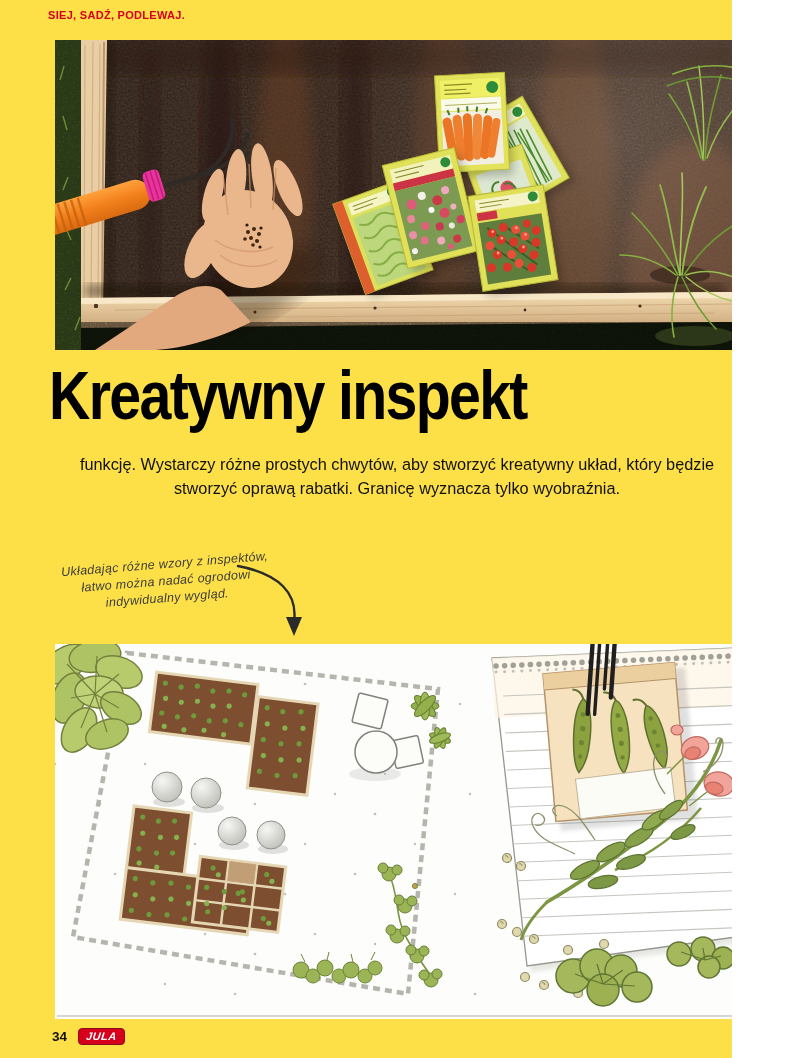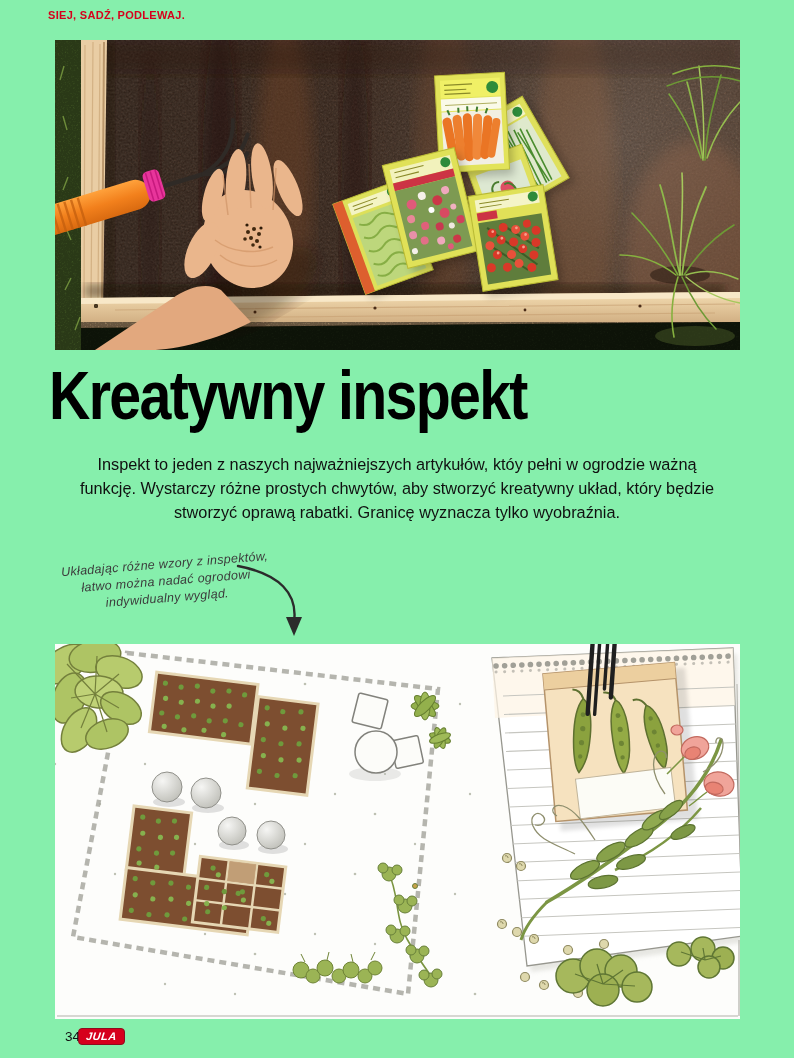--- a/index.html
+++ b/index.html
@@ -1,32 +1,32 @@
 <!DOCTYPE html>
 <html lang="pl" style="--accent_red: #d6001c; --soil_brown: #4a2b1a; --wood_tan: #ecd2a6; --grass_green: #4e6a2b; --packet_yellow: #e0e158; --tool_orange: #f2801c; --tool_pink: #e8359b; --illustration_green: #a6b85c; --bed_brown: #7d4e30; --flower_pink: #f0a49a; --paper_cream: #f6e2bf;"><head>
 <meta charset="utf-8">
 <style>
   html,body{margin:0;padding:0;background:#ffffff;}
-  .page{position:relative;width:794px;height:1058px;background:#86efac;overflow:hidden;
+  .page{position:relative;width:732px;height:1058px;background:#fde047;overflow:hidden;
         font-family:"Liberation Sans","DejaVu Sans",sans-serif;}
   .kicker{position:absolute;left:48px;top:9px;font-size:11px;font-weight:bold;
           letter-spacing:.3px;color:var(--accent_red,#d6001c);}
   .hero{position:absolute;left:55px;top:40px;width:685px;height:310px;}
   .headline-wrap{position:absolute;left:0;top:356px;width:794px;text-align:left;}
   .headline{display:inline-block;font-size:69px;font-weight:bold;letter-spacing:-2px;
             color:#000;transform:scaleX(.83);transform-origin:center;white-space:nowrap;}
   .intro{position:absolute;left:0;top:452px;width:794px;text-align:center;color:#101010;
          font-size:16.3px;line-height:24px;}
   .intro div{white-space:nowrap;}
   .note{position:absolute;left:50px;top:556px;width:232px;text-align:center;
         font-size:12.5px;line-height:17px;font-style:italic;color:#3c3c3c;
         letter-spacing:.3px;transform:rotate(-4.5deg);}
   .note-arrow{position:absolute;left:232px;top:560px;width:90px;height:85px;}
   .plan{position:absolute;left:55px;top:644px;width:685px;height:375px;}
-  .pageno{position:absolute;left:65px;top:1029px;font-size:13.5px;font-weight:normal;color:#111;}
+  .pageno{position:absolute;left:52px;top:1029px;font-size:13.5px;font-weight:bold;color:#111;}
   .logo{position:absolute;left:78px;top:1028px;width:47px;height:17px;
         background:var(--accent_red,#c8102e);border:1px solid #8e0d1f;border-radius:4px;
         display:flex;align-items:center;justify-content:center;box-sizing:border-box;}
   .logo span{color:#fff;font-weight:bold;font-style:italic;font-size:11px;
              letter-spacing:.5px;transform:skewX(-6deg);line-height:1;}
 </style>
 </head>
 <body>
 
 <div class="page">
@@ -295,21 +295,20 @@
       <path d="M6,12 C20,24 38,34 60,38" stroke="#a5c85c" stroke-width="1.4"></path>
     </g>
   </svg>
   </div>
 
   <div class="headline-wrap">
     <h1 class="headline" style="margin:0;">Kreatywny inspekt</h1>
   </div>
 
   <div class="intro">
-    <div>Inspekt to jeden z naszych najważniejszych artykułów, któy pełni w ogrodzie ważną</div>
     <div>funkcję. Wystarczy różne prostych chwytów, aby stworzyć kreatywny układ, który będzie</div>
     <div>stworzyć oprawą rabatki. Granicę wyznacza tylko wyobraźnia.</div>
   </div>
 
   <div class="note">
     <div>Układając różne wzory z inspektów,</div>
     <div>łatwo można nadać ogrodowi</div>
     <div>indywidualny wygląd.</div>
   </div>
   <svg class="note-arrow" viewBox="0 0 90 85">

